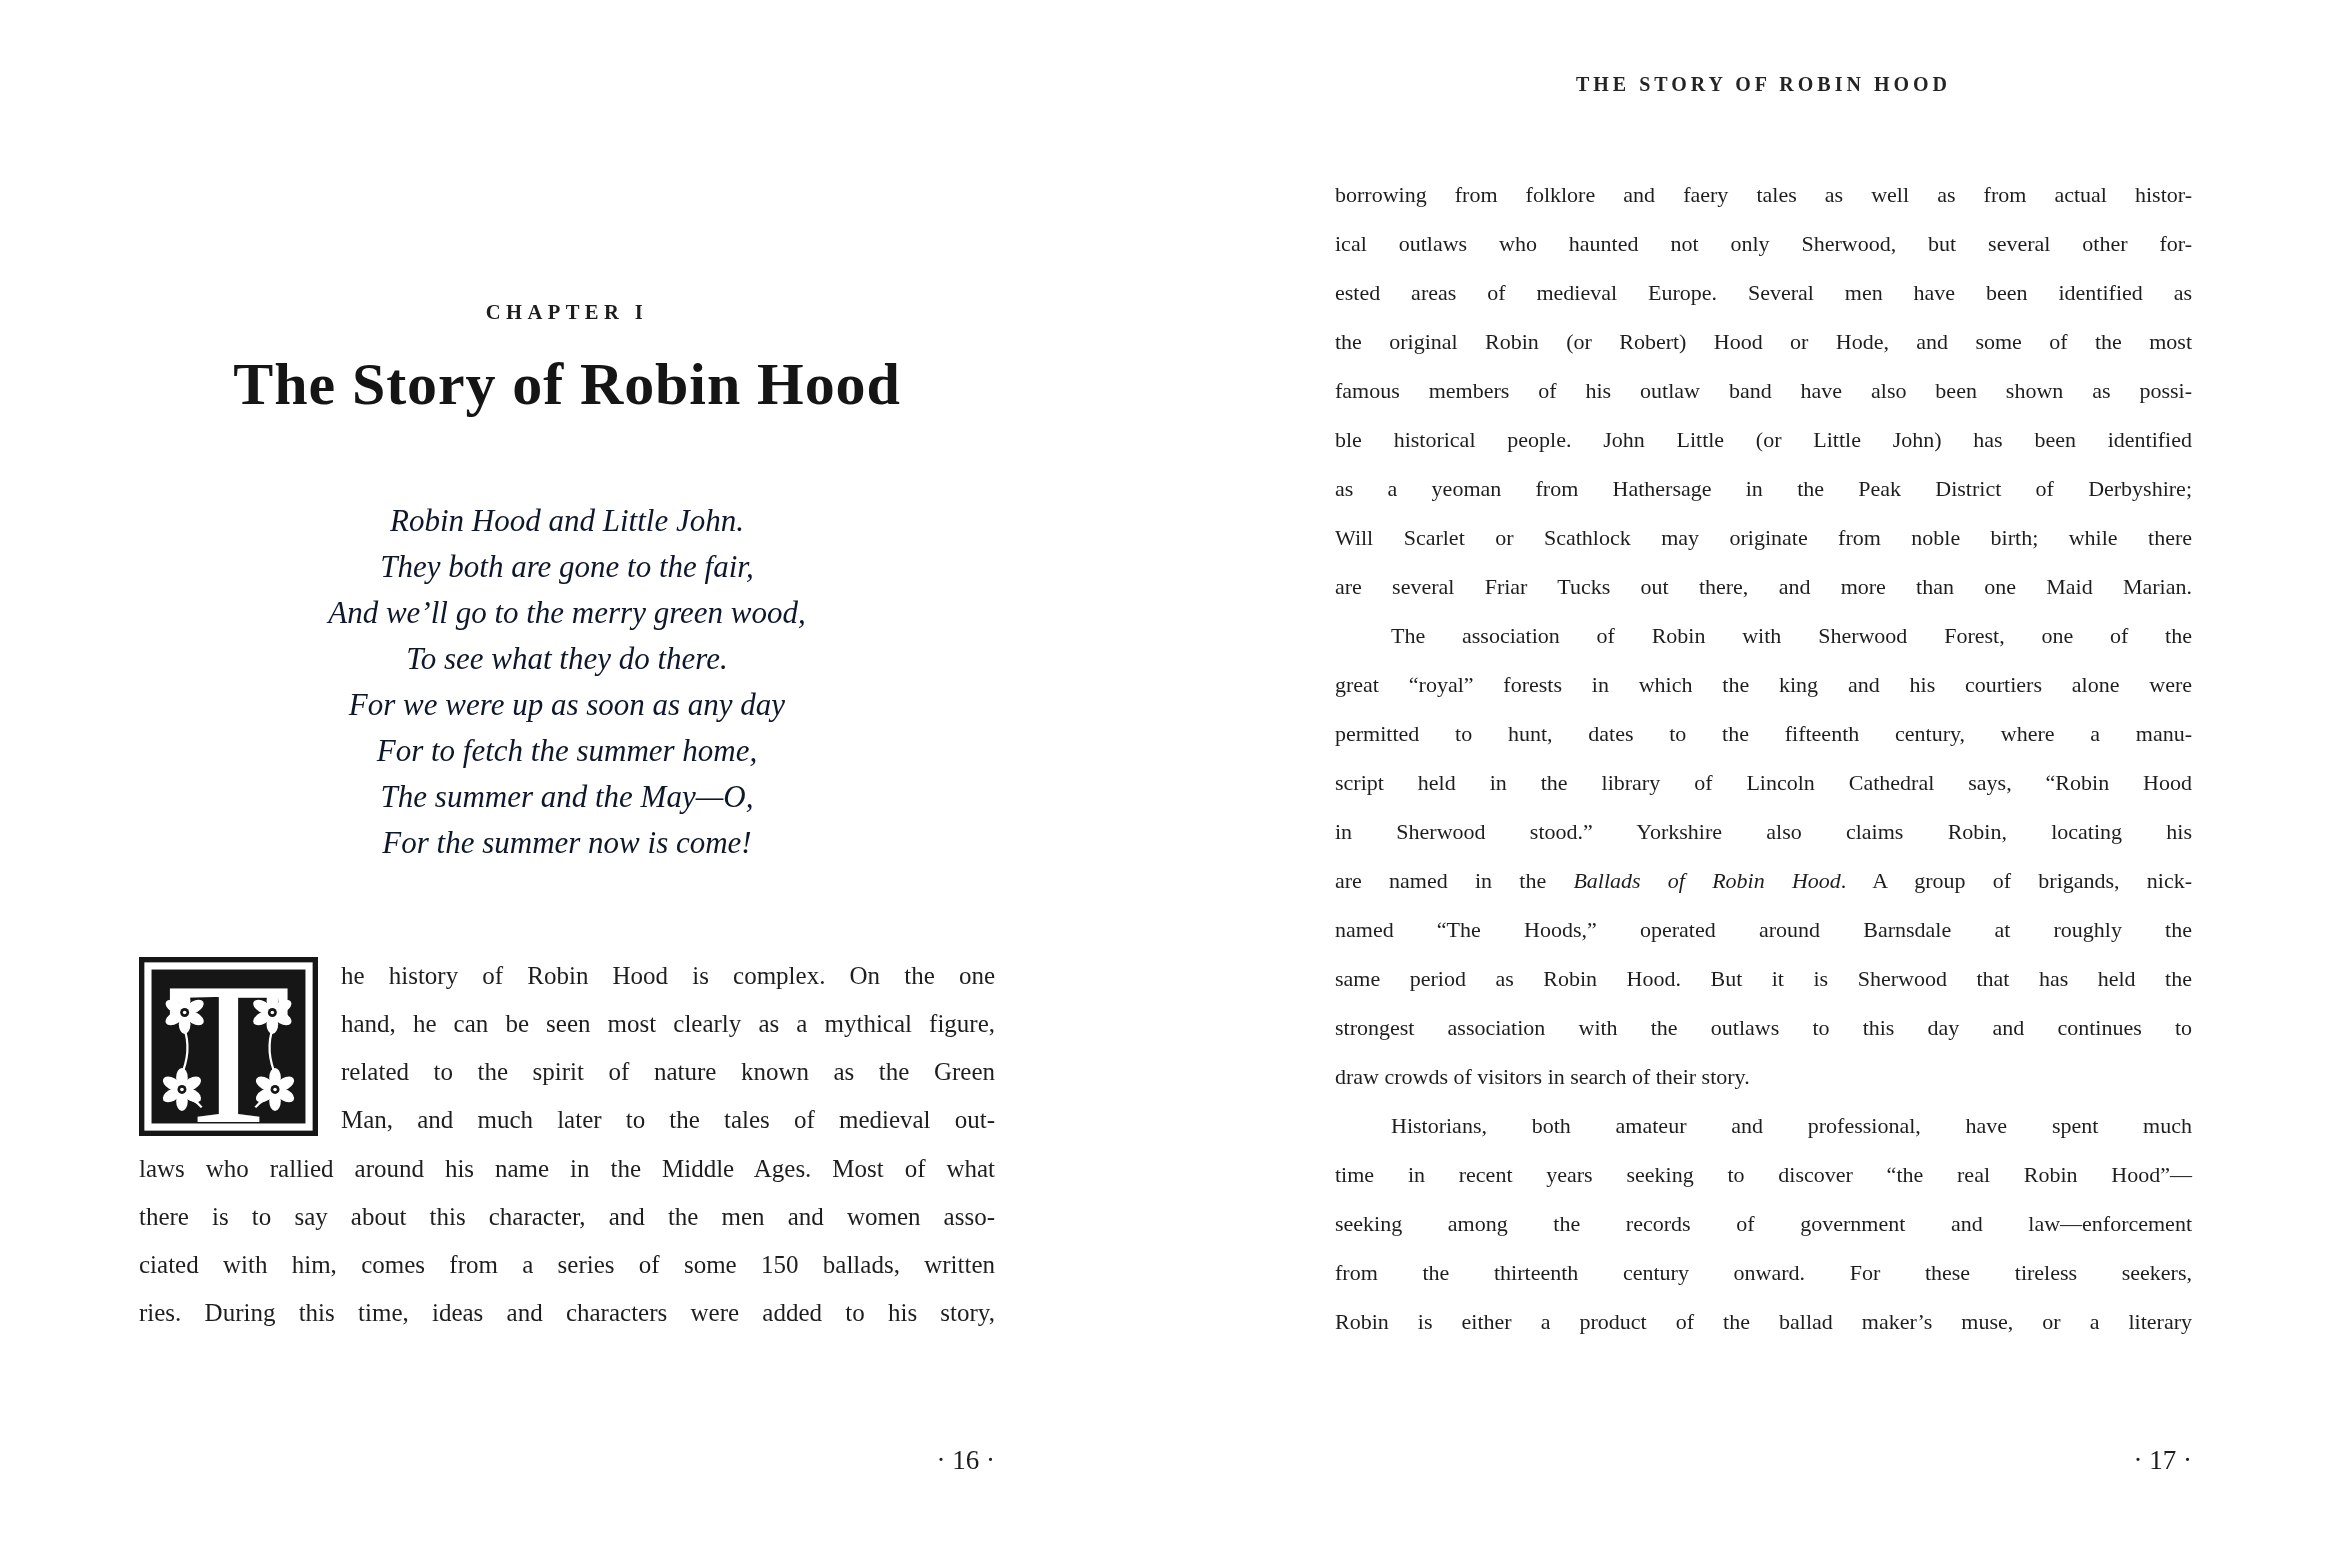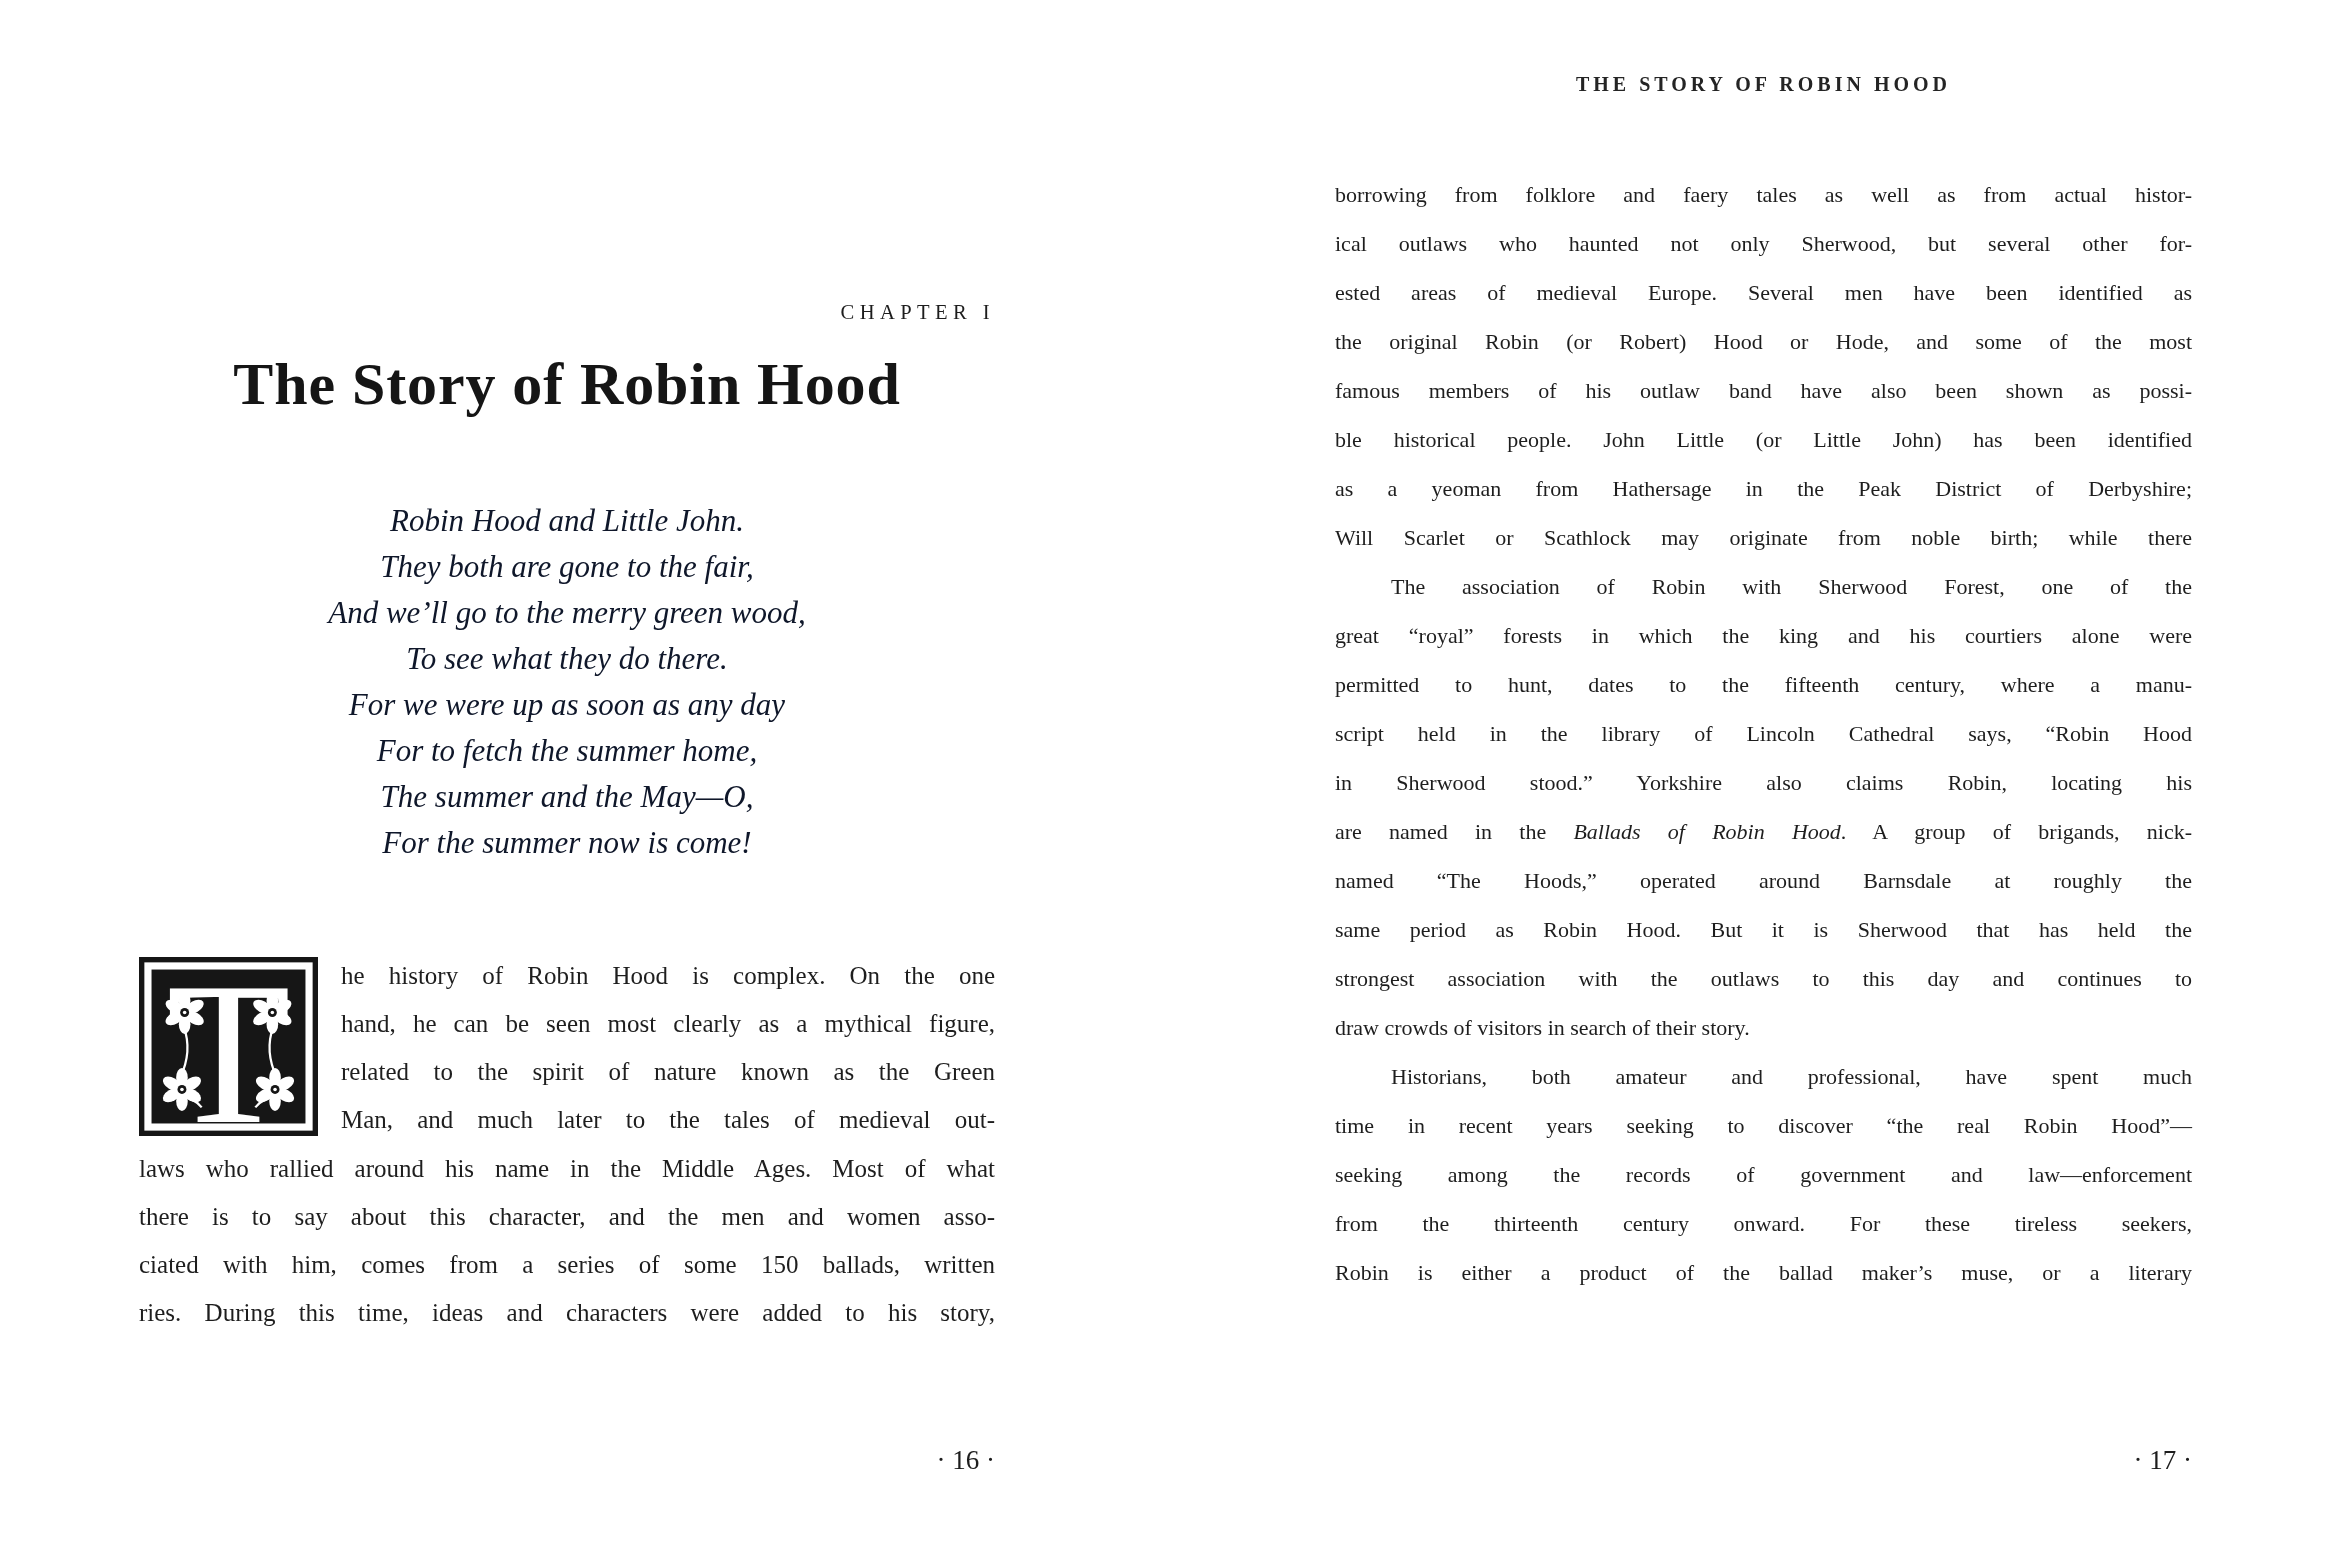--- a/index.html
+++ b/index.html
@@ -7,22 +7,22 @@
     width:2330px;height:1562px;position:relative;overflow:hidden;
     background:#ffffff;
     font-family:"Liberation Serif","DejaVu Serif",serif;
     color:#1e1e1e;
   }
   .page{position:absolute;top:0;height:100%;}
   .page.left{left:139px;width:856px;}
   .page.right{left:1335px;width:857px;}
 
   .chapter-label{
-    position:absolute;top:301px;left:0;width:100%;text-align:right;
-    font-size:20.6px;font-weight:400;letter-spacing:5.4px;color:#1d1d1d;
+    position:absolute;top:301px;left:0;width:100%;text-align:center;
+    font-size:20.6px;font-weight:700;letter-spacing:5.4px;color:#1d1d1d;
   }
   .title{
     position:absolute;top:350px;left:0;width:100%;text-align:center;margin:0;
     font-size:60px;font-weight:700;letter-spacing:0.9px;color:#151515;white-space:nowrap;
   }
   .poem{
     position:absolute;top:498px;left:0;width:100%;
     font-style:italic;font-size:31px;line-height:46px;color:#0f172a;
   }
   .poem .line{text-align:center;text-align-last:center;}
@@ -146,20 +146,21 @@
     <div class="right-text">
         <div class="para">
           <div class="line"><span>borrowing from folklore and faery tales as well as from actual histor-</span></div>
           <div class="line"><span>ical outlaws who haunted not only Sherwood, but several other for-</span></div>
           <div class="line"><span>ested areas of medieval Europe. Several men have been identified as</span></div>
           <div class="line"><span>the original Robin (or Robert) Hood or Hode, and some of the most</span></div>
           <div class="line"><span>famous members of his outlaw band have also been shown as possi-</span></div>
           <div class="line"><span>ble historical people. John Little (or Little John) has been identified</span></div>
           <div class="line"><span>as a yeoman from Hathersage in the Peak District of Derbyshire;</span></div>
           <div class="line"><span>Will Scarlet or Scathlock may originate from noble birth; while there</span></div>
+          <div class="line"><span>are several Friar Tucks out there, and more than one Maid Marian.</span></div>
         </div>
         <div class="para">
           <div class="line indent"><span>The association of Robin with Sherwood Forest, one of the</span></div>
           <div class="line"><span>great “royal” forests in which the king and his courtiers alone were</span></div>
           <div class="line"><span>permitted to hunt, dates to the fifteenth century, where a manu-</span></div>
           <div class="line"><span>script held in the library of Lincoln Cathedral says, “Robin Hood</span></div>
           <div class="line"><span>in Sherwood stood.” Yorkshire also claims Robin, locating his</span></div>
           <div class="line"><span>are named in the </span><i>Ballads of Robin Hood</i><span>. A group of brigands, nick-</span></div>
           <div class="line"><span>named “The Hoods,” operated around Barnsdale at roughly the</span></div>
           <div class="line"><span>same period as Robin Hood. But it is Sherwood that has held the</span></div>

